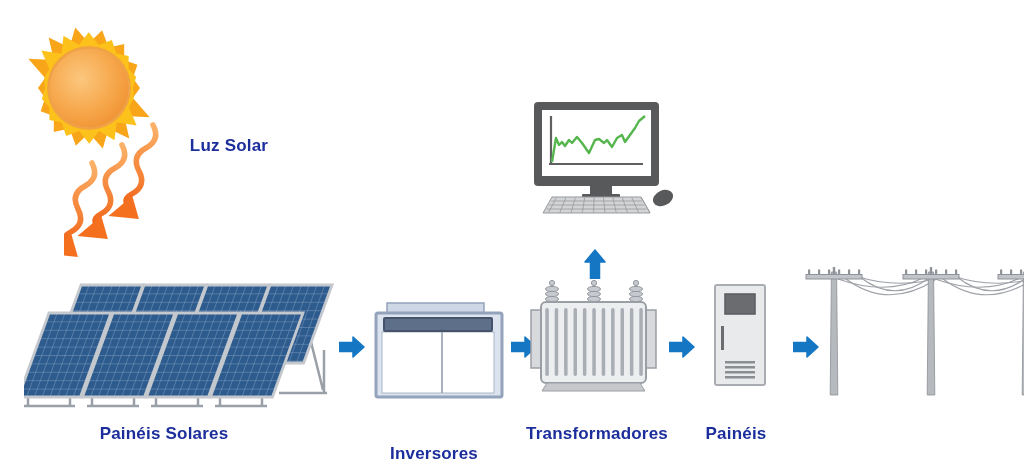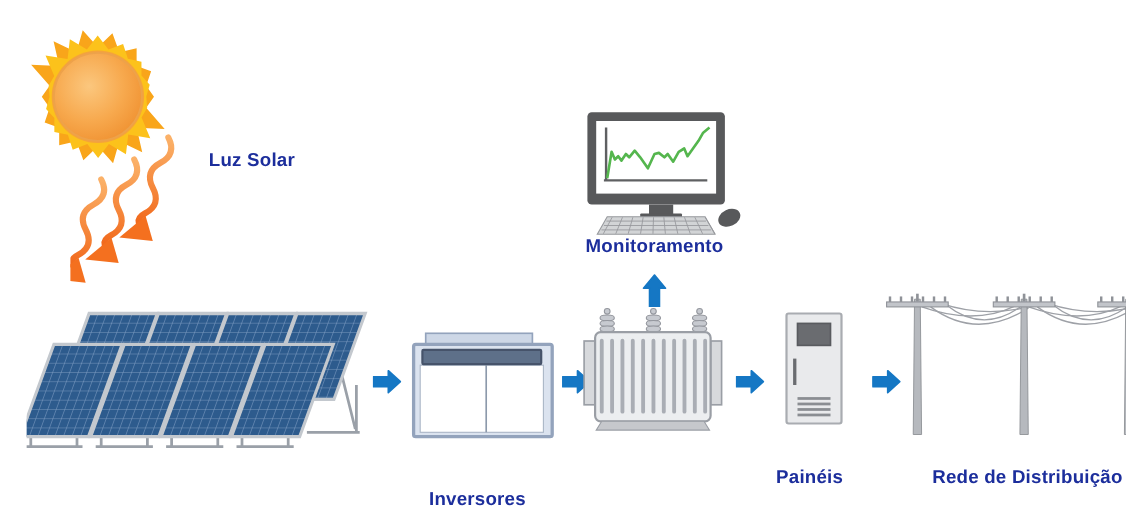--- a/index.html
+++ b/index.html
@@ -235,18 +235,18 @@
             <rect x="208" y="17.5" width="2.2" height="5"></rect>
             <rect x="218" y="17.5" width="2.2" height="5"></rect>
             <rect x="228" y="17.5" width="2.2" height="5"></rect>
             <rect x="238" y="17.5" width="2.2" height="5"></rect>
           </g>
         </g>
     </g>
   </svg>
 
   <div class="label" style="left:205px;top:136px">Luz Solar</div>
+  <div class="label" style="left:140px;top:424px">Painéis Solares</div>
   <div class="label" style="left:410px;top:444px">Inversores</div>
-  <div class="label" style="left:571px;top:214px">Monitoramento</div>
+  <div class="label" style="left:573px;top:424px">Transformadores</div>
   <div class="label" style="left:712px;top:424px">Painéis</div>
-  <div class="label" style="left:910px;top:424px">Rede de Distribuição</div>
 
 </div>
 
 </body></html>

